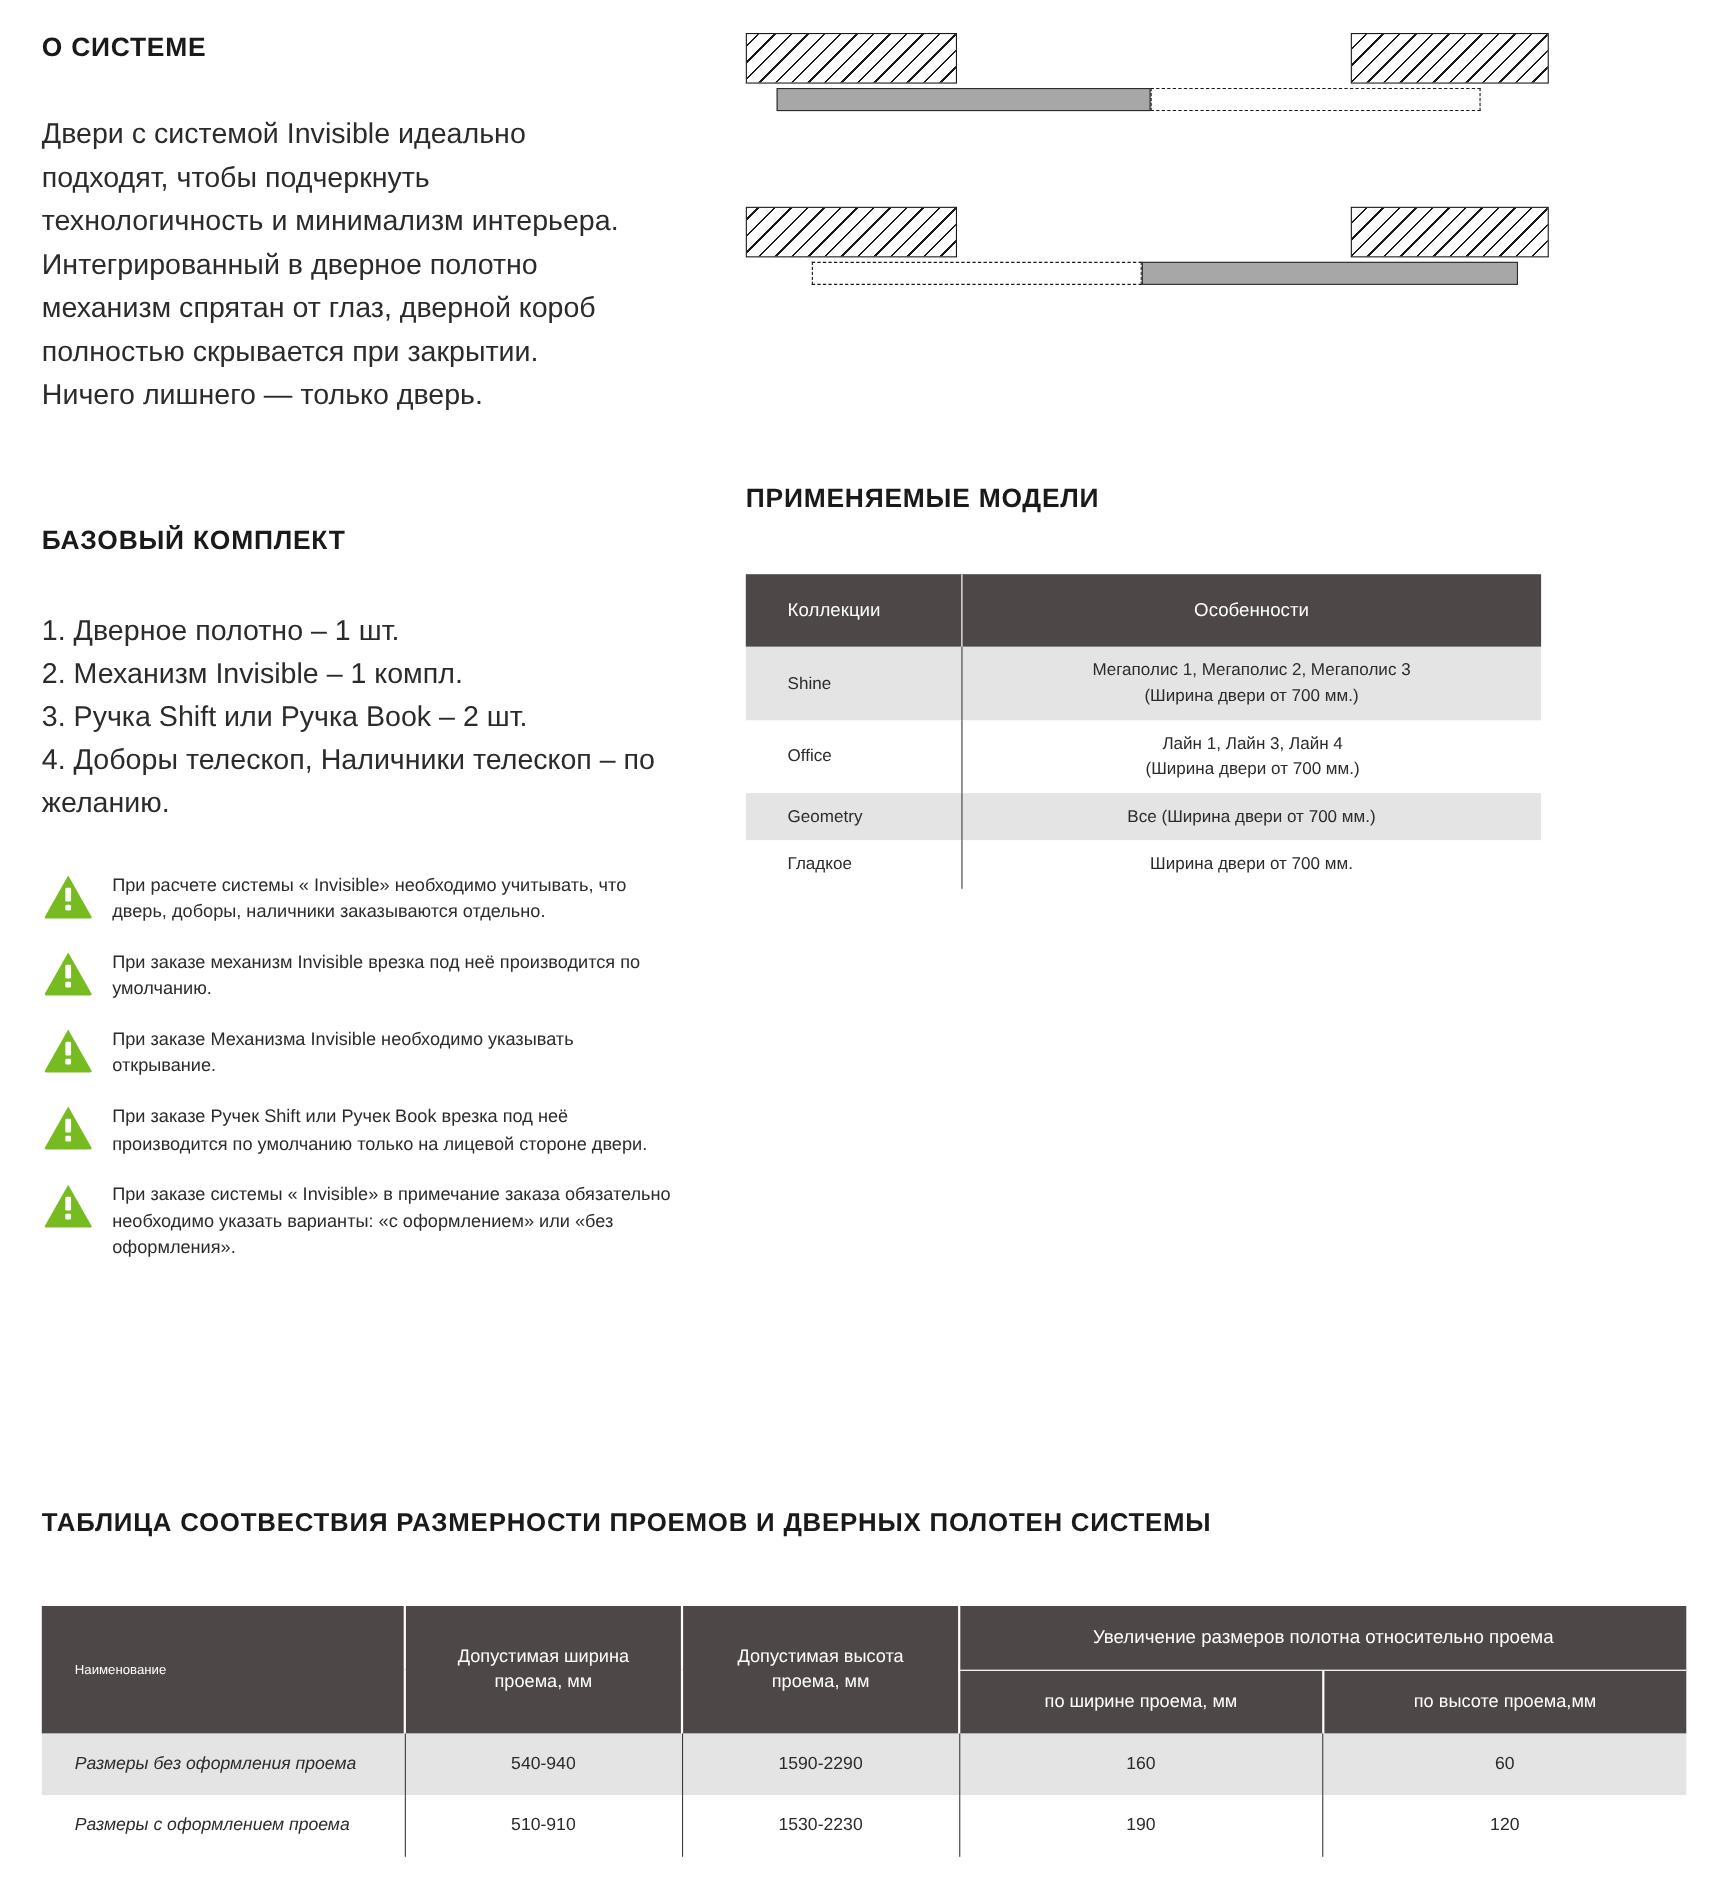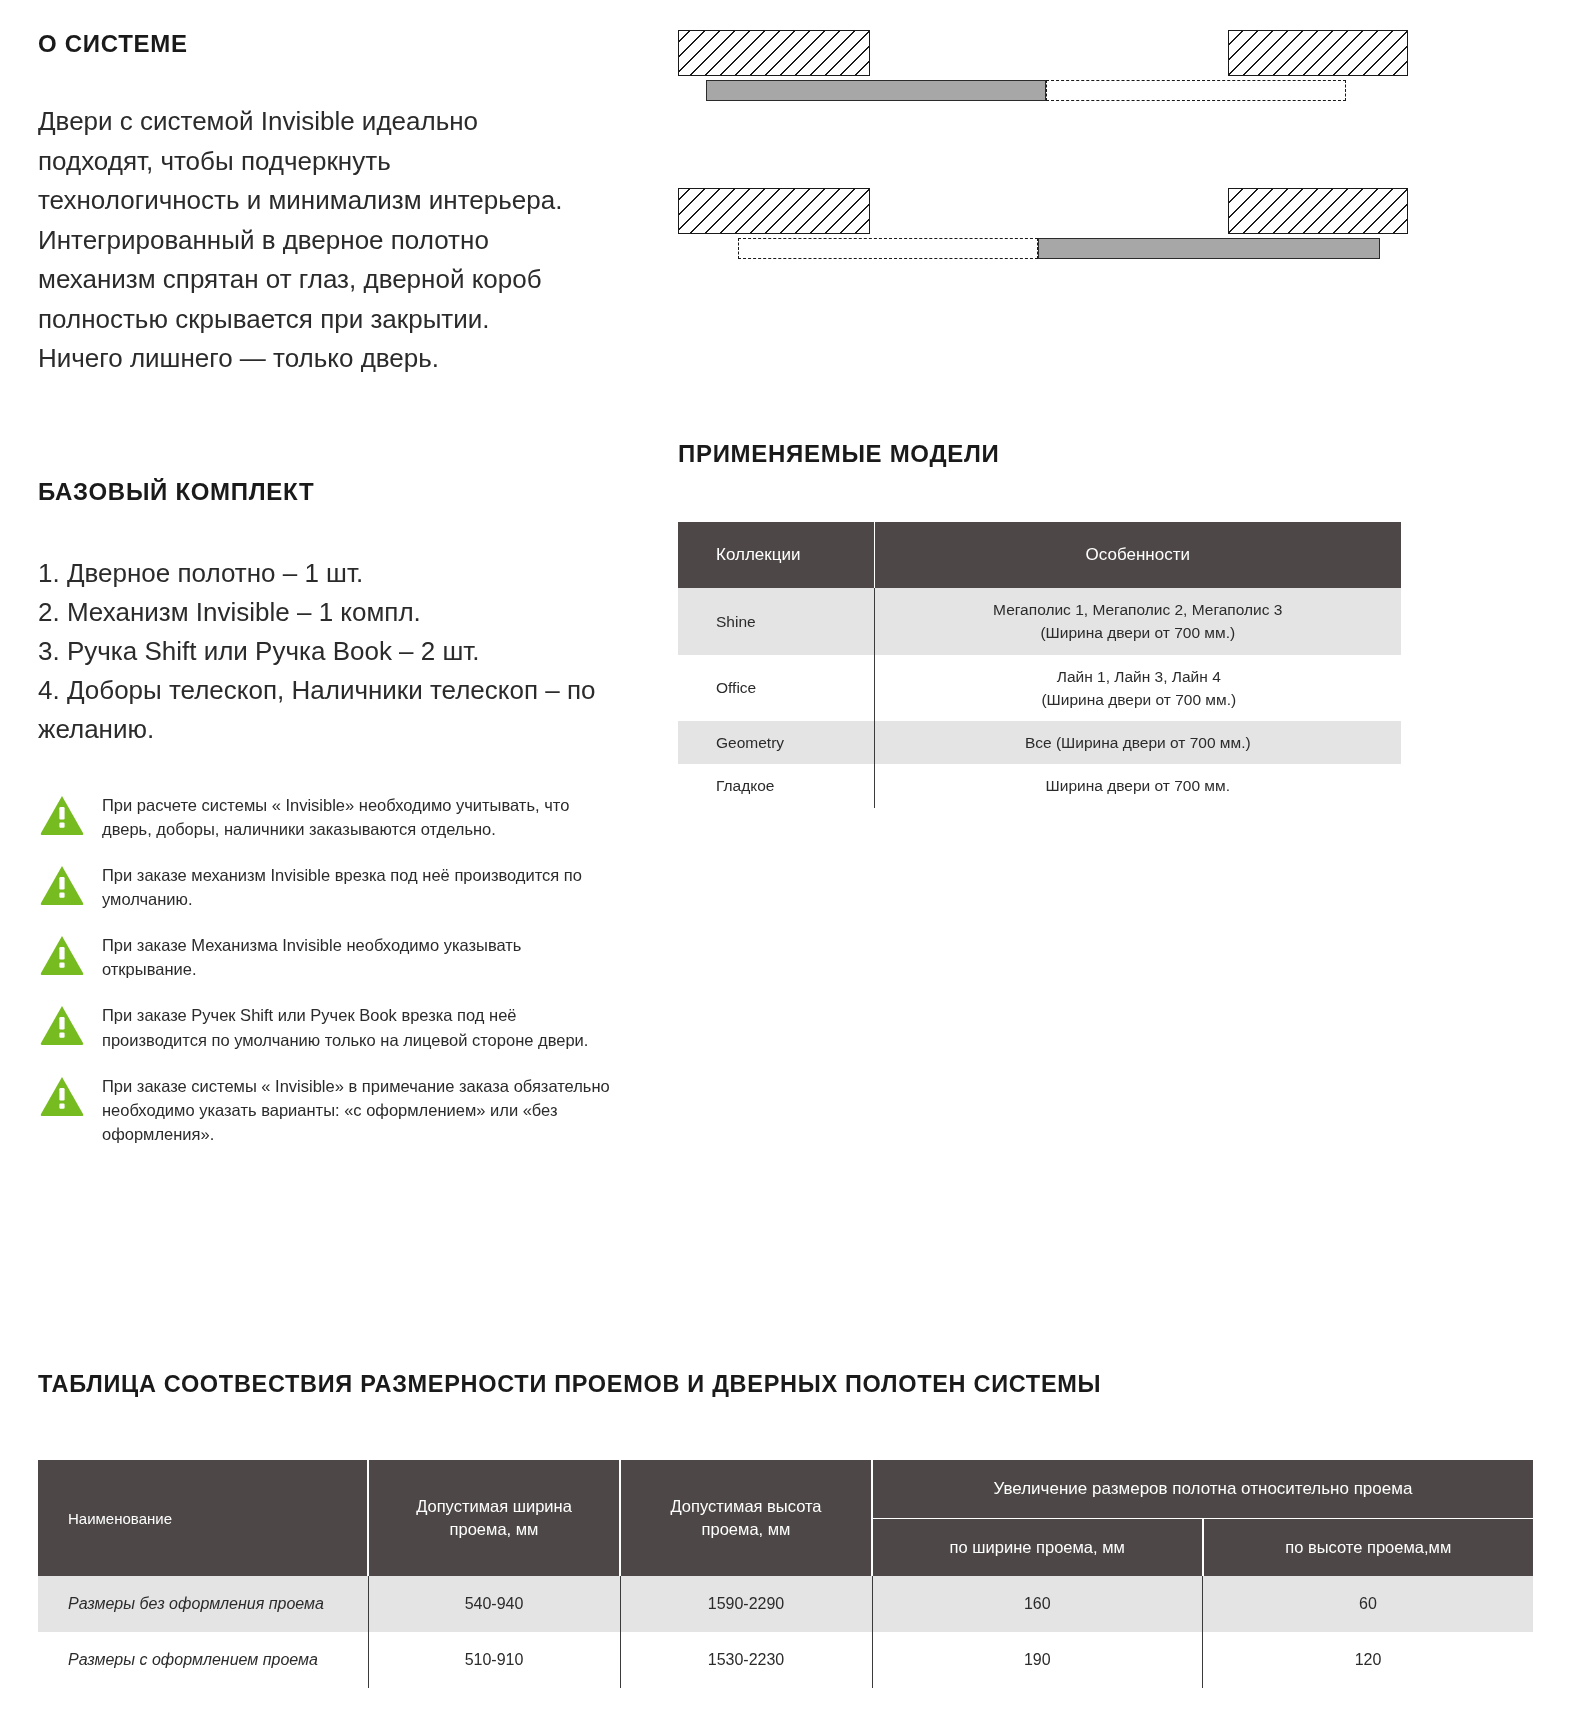--- a/index.html
+++ b/index.html
@@ -165,21 +165,21 @@
   #sizes-table { width: 1495px; }
   #sizes-table th, #sizes-table td {
     background: #4d4847;
     color: #fff;
     font-weight: 300;
   }
   #sizes-table th.h-name {
     width: 330px;
     text-align: left;
     padding-left: 30px;
-    font-size: 15px;
+    font-size: 12px;
     border-right: 2px solid #fff;
     vertical-align: middle;
   }
   #sizes-table th.h-w, #sizes-table th.h-h {
     width: 252px;
     text-align: center;
     font-size: 16.5px;
     line-height: 1.42;
     border-right: 2px solid #fff;
     vertical-align: middle;

